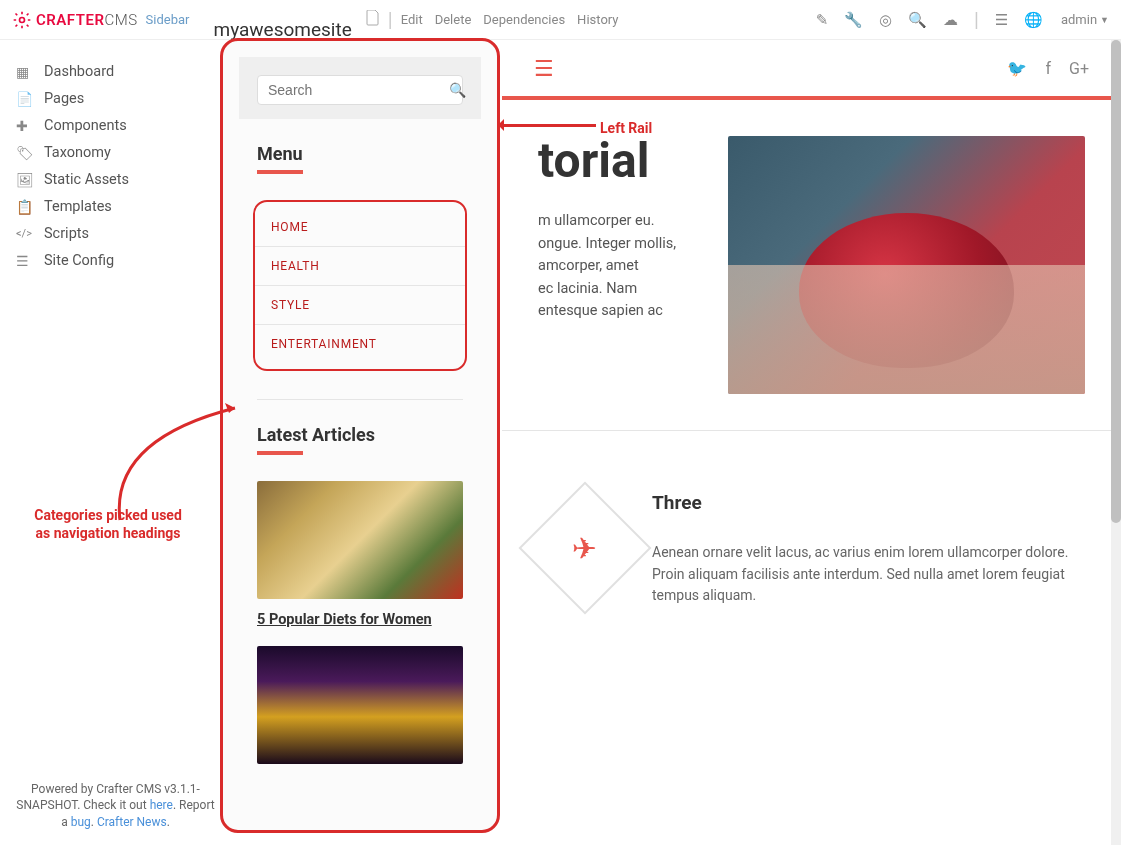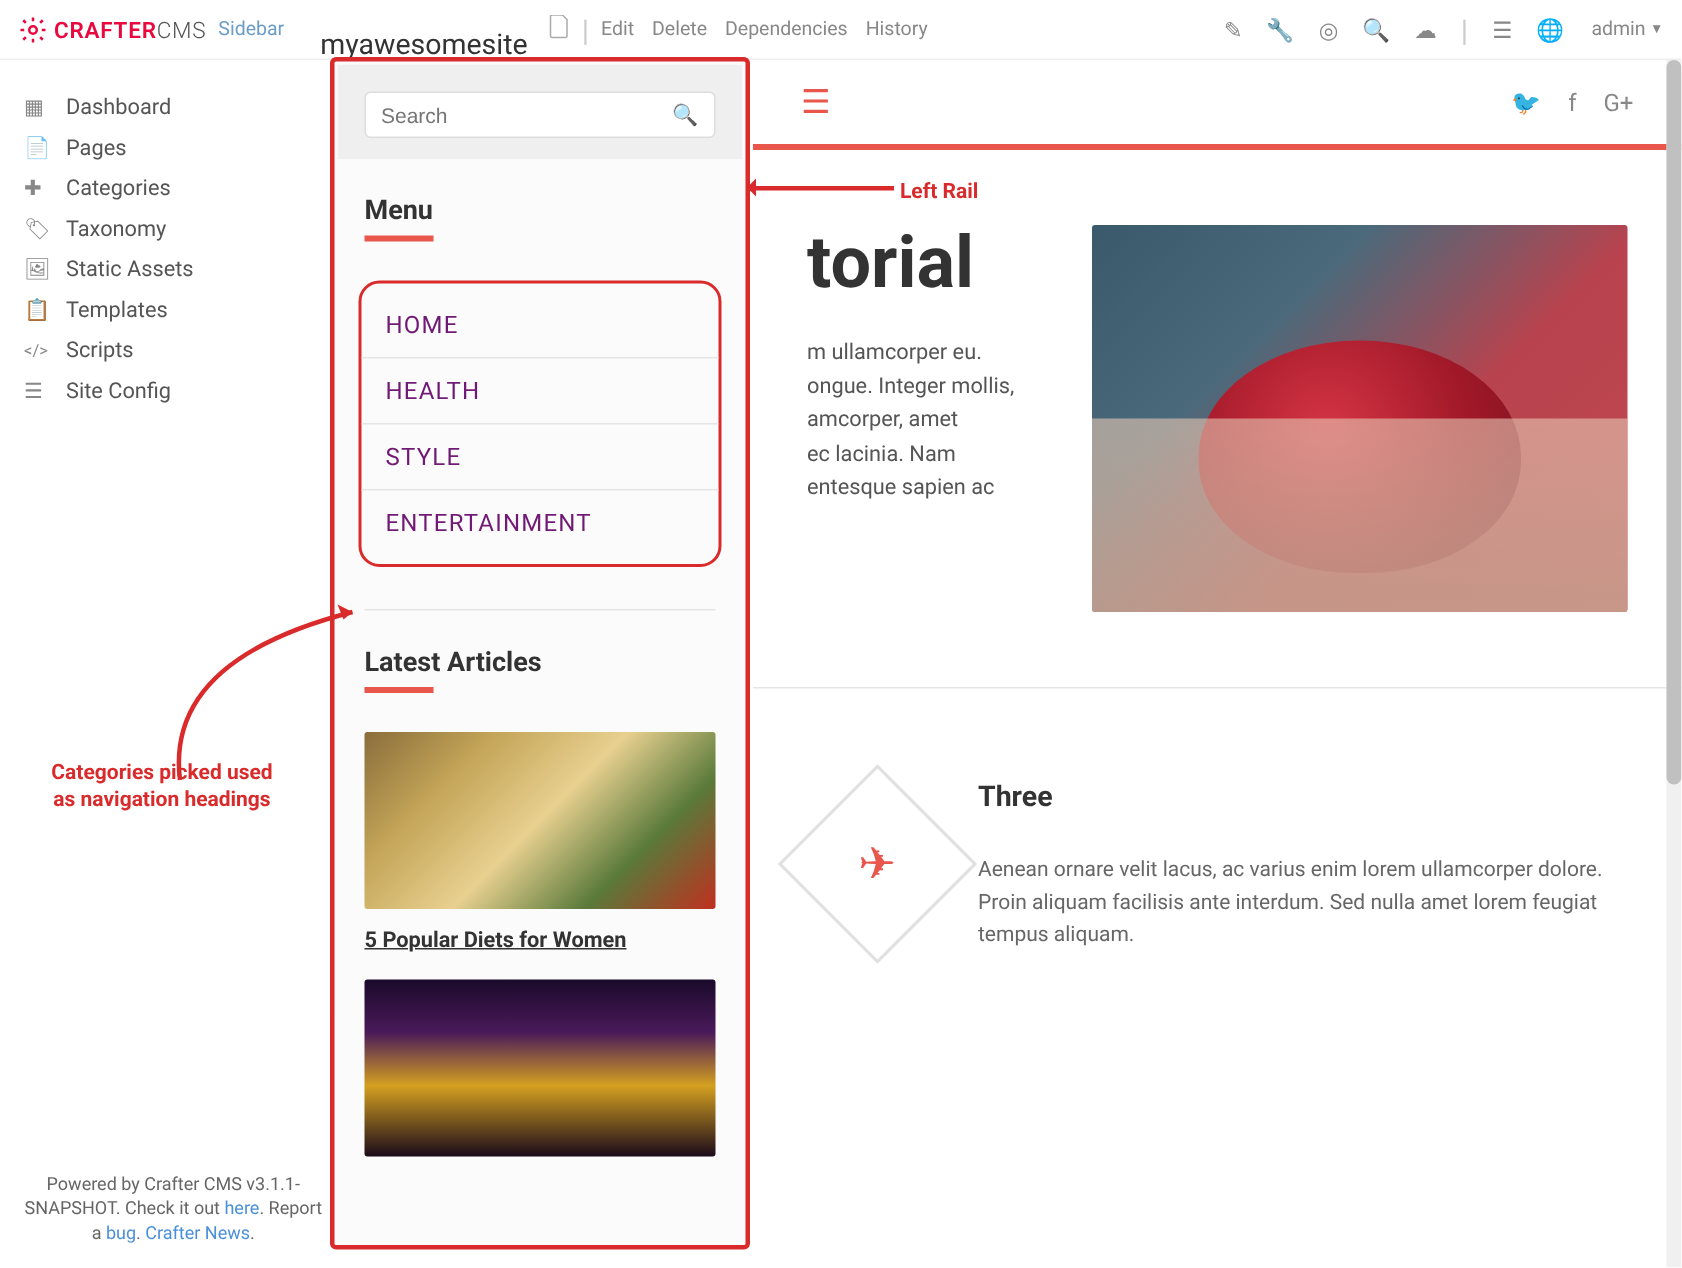--- a/index.html
+++ b/index.html
@@ -21,52 +21,52 @@
 
 .leftside { position: absolute; top: 40px; left: 0; width: 220px; bottom: 0; background: #fff; padding: 18px 0; }
 .navitem { display: flex; align-items: center; padding: 5px 16px; color: #555; cursor: pointer; font-size: 14.5px; }
 .navitem .icn { width: 20px; color: #888; margin-right: 8px; font-size: 14px; }
 
 
 .footer { position: absolute; bottom: 14px; left: 0; width: 231px; text-align: center; font-size: 12px; color: #666; padding: 0 12px; line-height: 1.4; }
 .footer a { color: #4a90d9; text-decoration: none; }
 
 
-.leftrail { position: absolute; top: 38px; left: 220px; width: 280px; height: 795px; background: #fbfbfb; border: 3px solid #d92b2b; border-radius: 4px; padding: 2px; overflow: hidden; z-index: 5; }
+.leftrail { position: absolute; top: 38px; left: 220px; width: 280px; height: 795px; background: #fbfbfb; border: 3px solid #d92b2b; border-radius: 18px; padding: 16px; overflow: hidden; z-index: 5; }
 .rail-inner { height: 100%; overflow-y: auto; padding-bottom: 20px; }
 .rail-inner::-webkit-scrollbar { width: 8px; }
 .rail-inner::-webkit-scrollbar-thumb { background: #bbb; border-radius: 4px; }
 .search-wrap { padding: 18px 18px 14px; background: #efefef; }
 .search-box { display: flex; align-items: center; background: #fff; border: 1px solid #ddd; border-radius: 4px; padding: 6px 10px; }
 .search-box input { flex: 1; border: none; outline: none; font-size: 14px; color: #666; }
 .search-box .sicn { color: #bbb; }
 .rail-section { padding: 24px 18px 8px; }
 .rail-h { font-size: 18px; font-weight: 700; color: #333; margin-bottom: 6px; }
 .rail-underline { width: 46px; height: 4px; background: #e8564c; margin-bottom: 18px; }
 .menu-box { border: 2.5px solid #d92b2b; border-radius: 14px; margin: 0 14px; padding: 6px 0; }
-.menu-item { padding: 12px 16px; border-bottom: 1px solid #e5e5e5; font-size: 16px; letter-spacing: 0.8px; color: #701a75; cursor: pointer; }
+.menu-item { padding: 12px 16px; border-bottom: 1px solid #e5e5e5; font-size: 12px; letter-spacing: 0.8px; color: #b91c1c; cursor: pointer; }
 .menu-item:last-child { border-bottom: none; }
 .article-card { padding: 0 18px 18px; }
 .article-img { width: 100%; height: 118px; background: #ccc; border-radius: 2px; margin-bottom: 12px; }
 .article-title { font-size: 14.5px; font-weight: 700; color: #333; text-decoration: underline; }
 
 
 .annotation-leftrail { position: absolute; top: 120px; left: 504px; font-size: 14px; font-weight: 700; color: #d92b2b; z-index: 6; }
 .arrow-leftrail { position: absolute; top: 124px; left: 500px; width: 96px; height: 3px; background: #d92b2b; z-index: 6; }
 .arrow-leftrail::before { content: ""; position: absolute; left: -8px; top: -5px; border: 6px solid transparent; border-right-color: #d92b2b; }
 .annotation-cat { position: absolute; top: 506px; left: 28px; width: 160px; text-align: center; font-size: 14px; font-weight: 700; color: #d92b2b; z-index: 6; line-height: 1.3; }
 .curve-arrow { position: absolute; top: 400px; left: 100px; width: 160px; height: 130px; z-index: 6; }
 
 
 .preview { position: absolute; top: 40px; left: 220px; right: 0; bottom: 0; background: #fff; overflow: hidden; }
 .preview-inner { position: relative; height: 100%; padding-left: 282px; }
 .prev-topbar { height: 60px; display: flex; align-items: center; padding: 0 32px; justify-content: space-between; border-bottom: 4px solid #e8564c; }
 .hamburger { color: #e8564c; font-size: 22px; cursor: pointer; }
 .social { display: flex; gap: 18px; color: #888; font-size: 16px; }
-.hero { display: flex; padding: 50px 36px; gap: 40px; border-bottom: 1px solid #e5e5e5; }
+.hero { display: flex; padding: 36px 36px; gap: 40px; border-bottom: 1px solid #e5e5e5; }
 .hero-text { flex: 0 0 150px; }
 .hero-h { font-size: 48px; font-weight: 700; color: #333; line-height: 1.05; margin-bottom: 24px; }
 .hero-p { font-size: 14.5px; color: #555; line-height: 1.55; }
 .hero-img { flex: 1; height: 258px; background: linear-gradient(135deg, #3a5a6b 0%, #4a6a7b 30%, #b8434e 60%, #c14850 100%); border-radius: 2px; position: relative; overflow: hidden; }
 .features { display: flex; padding: 60px 36px 40px; gap: 40px; }
 .feature { flex: 1; display: flex; gap: 20px; }
 .fimg { width: 94px; height: 94px; transform: rotate(45deg); border: 2px solid #e0e0e0; display: flex; align-items: center; justify-content: center; flex-shrink: 0; margin-top: 10px; }
 .fimg-inner { transform: rotate(-45deg); color: #e8564c; font-size: 30px; }
 .ftext h3 { font-size: 19px; font-weight: 700; color: #333; margin-bottom: 28px; }
 .ftext p { font-size: 14px; color: #666; line-height: 1.55; }
@@ -125,21 +125,21 @@
   <div class="navitem">
       <span class="icn">▦</span>
       <span>Dashboard</span>
     </div>
   <div class="navitem">
       <span class="icn">📄</span>
       <span>Pages</span>
     </div>
   <div class="navitem">
       <span class="icn">✚</span>
-      <span>Categories</span>
+      <span>Components</span>
     </div>
   <div class="navitem">
       <span class="icn">🏷</span>
       <span>Taxonomy</span>
     </div>
   <div class="navitem">
       <span class="icn">🖼</span>
       <span>Static Assets</span>
     </div>
   <div class="navitem">

